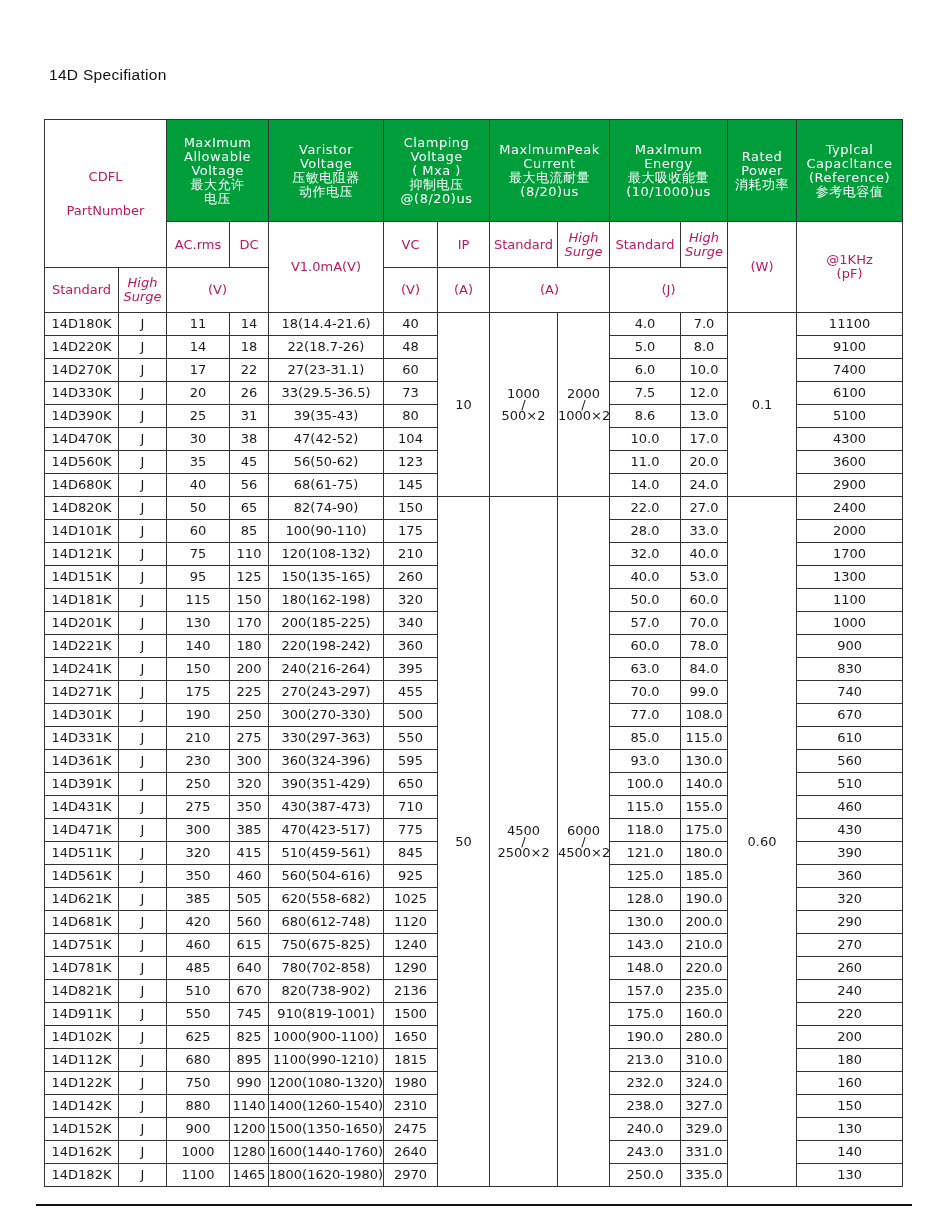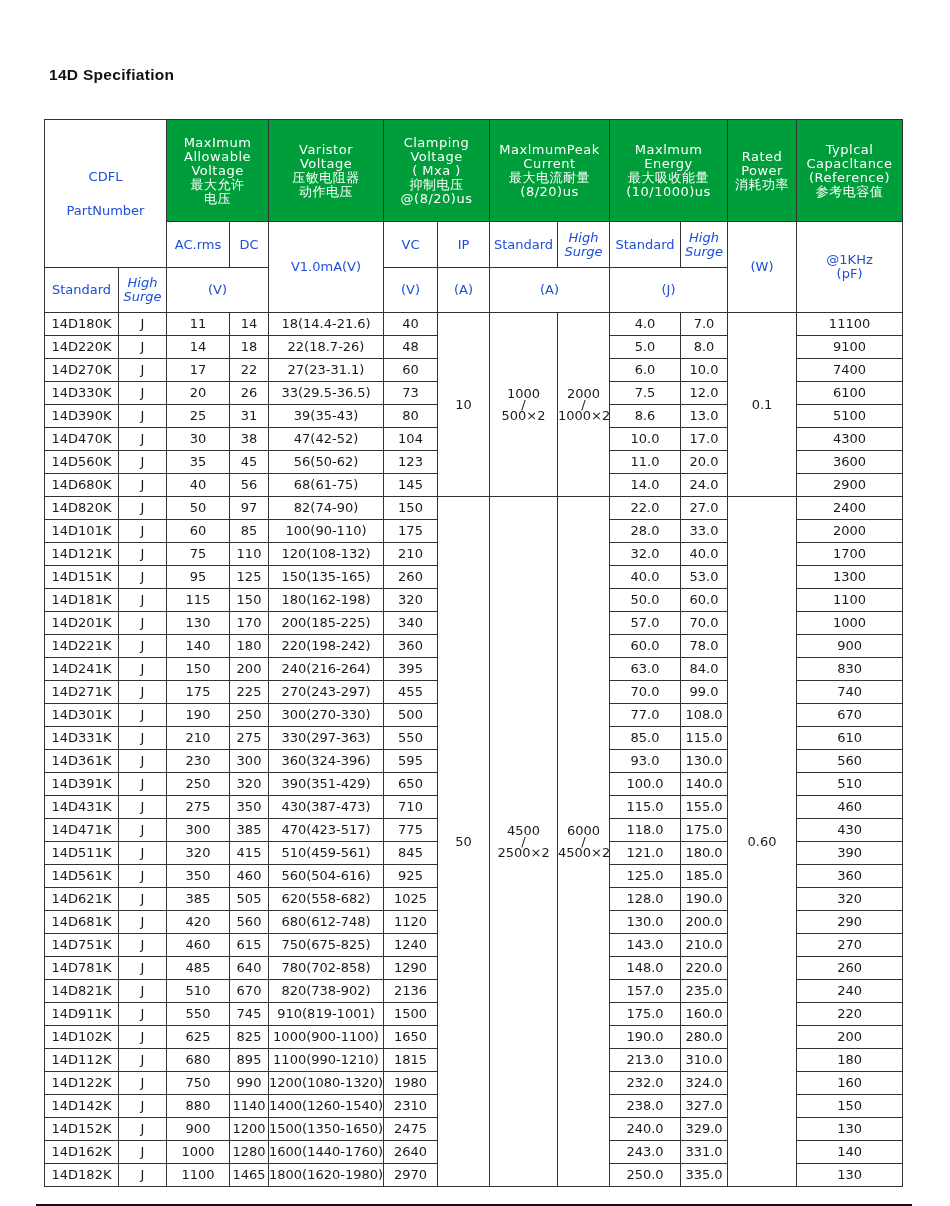--- a/index.html
+++ b/index.html
@@ -1,22 +1,22 @@
 <!DOCTYPE html>
 <html><head>
 <meta charset="utf-8">
 <style>
   html, body { margin: 0; padding: 0; background: #ffffff; }
   body { width: 950px; height: 1206px; position: relative; font-family: "DejaVu Sans", sans-serif; color: #1a1a1a; overflow: hidden; }
-  .title { position: absolute; left: 49px; top: 66px; font-family: "Liberation Sans", sans-serif; font-weight: bold; font-size: 15.5px; line-height: 18px; letter-spacing: 0.3px; color: #111; }
+  .title { position: absolute; left: 49px; top: 66px; font-family: "Liberation Sans", sans-serif; font-weight: normal; font-size: 15.5px; line-height: 18px; letter-spacing: 0.3px; color: #111; }
   table.spec { position: absolute; left: 44px; top: 119px; border-collapse: collapse; table-layout: fixed; width: 858px; }
   table.spec td { border: 1px solid #333; text-align: center; vertical-align: middle; padding: 0; font-size: 13px; line-height: 14px; white-space: nowrap; overflow: hidden; }
   td.green { background: #009e3b; color: #ffffff; font-size: 12.5px; line-height: 13px; letter-spacing: 0.5px; white-space: normal; border-color: #ffffff; border-top-color: #009e3b; }
   td.green.first { border-left-color: #333; }
-  td.hdr { font-size: 13px; color: #1d4ed8; }
+  td.hdr { font-size: 13px; color: #be185d; }
   td.stack { line-height: 11px; font-size: 13px; font-style: italic; }
   td.big { font-size: 16px; }
   tr.h1 td { height: 101px; }
   tr.h2 td { height: 45px; }
   tr.h3 td { height: 44px; }
   tr.row td { height: 22px; font-size: 13px; }
   td.left { text-align: left; padding-left: 5px; }
   td.l3 { text-align: left; padding-left: 3px; }
   td.merge { line-height: 15px; white-space: normal; }
   .divider { position: absolute; left: 36px; top: 1204px; width: 876px; height: 2px; background: #111; }
@@ -225,21 +225,21 @@
         <td>68(61-75)</td>
         <td>145</td>
         <td class="left">14.0</td>
         <td class="l3">24.0</td>
         <td>2900</td>
       </tr>
       <tr class="row">
         <td class="left">14D820K</td>
         <td>J</td>
         <td>50</td>
-        <td class="l3">97</td>
+        <td class="l3">65</td>
         <td>82(74-90)</td>
         <td>150</td>
         <td rowspan="30" class="merge"><span>50</span></td>
         <td rowspan="30" class="merge">
           <div>4500</div>
           <div style="line-height:8px">/</div>
           <div>2500×2</div>
         </td>
         <td rowspan="30" class="merge">
           <div>6000</div>

